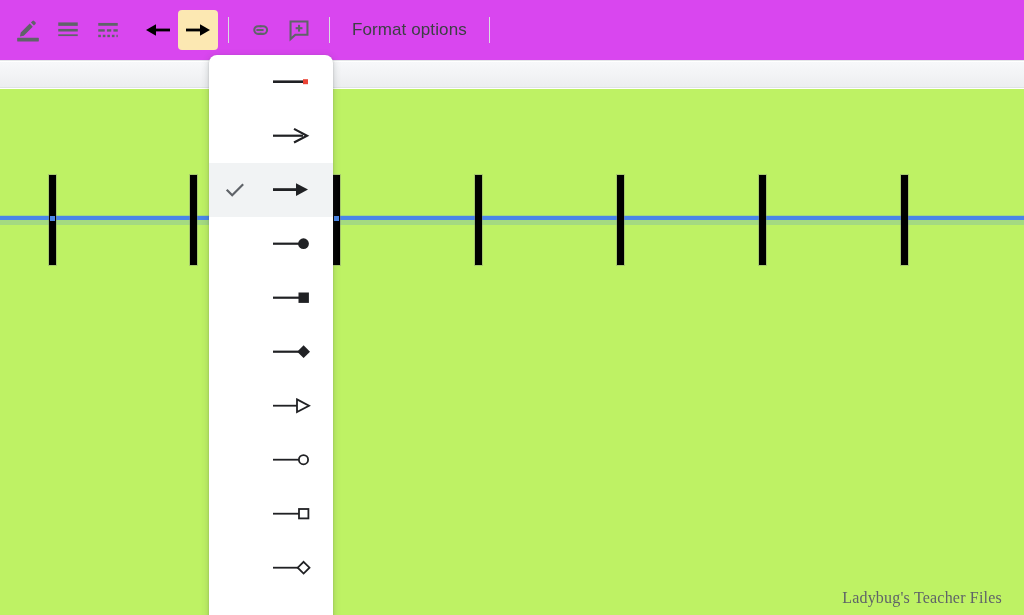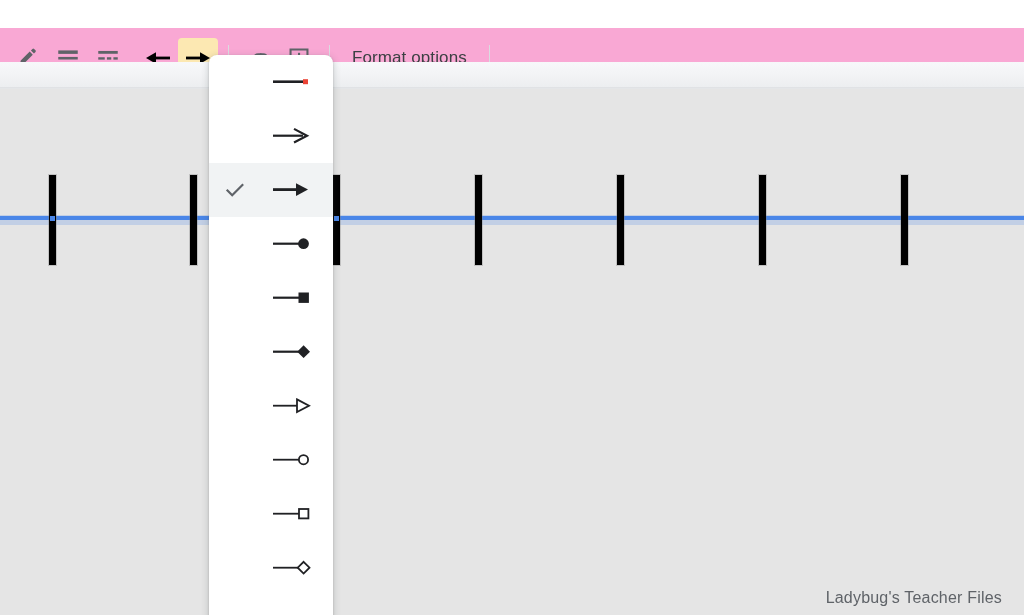--- a/index.html
+++ b/index.html
@@ -15,26 +15,25 @@
     position: relative;
     -webkit-font-smoothing: antialiased;
   }
 
   
   #toolbar {
     position: absolute;
     left: 0; top: 0;
     width: 1024px;
     height: 61px;
-    background: #f9a8d4;
+    background: #d946ef;
     border-bottom: 1px solid #e4e6e8;
     display: flex;
     align-items: center;
     box-sizing: border-box;
-    margin-top: 28px;
   }
   .tb-btn {
     width: 40px;
     height: 40px;
     border-radius: 4px;
     display: flex;
     align-items: center;
     justify-content: center;
     cursor: pointer;
     flex: 0 0 auto;
@@ -69,22 +68,23 @@
     border-bottom: 1px solid #e0e2e5;
     box-sizing: border-box;
   }
 
   
   #canvas {
     position: absolute;
     left: 0; top: 89px;
     width: 1024px;
     height: 526px;
-    background: #e5e5e5;
+    background: #bef264;
     overflow: hidden;
+    font-family: Liberation Serif, serif;
   }
   .shape-line {
     position: absolute;
     height: 4px;
     background: #4a86e8;
   }
   .shape-line-glow {
     position: absolute;
     height: 10px;
     background: rgba(74,134,232,.22);

